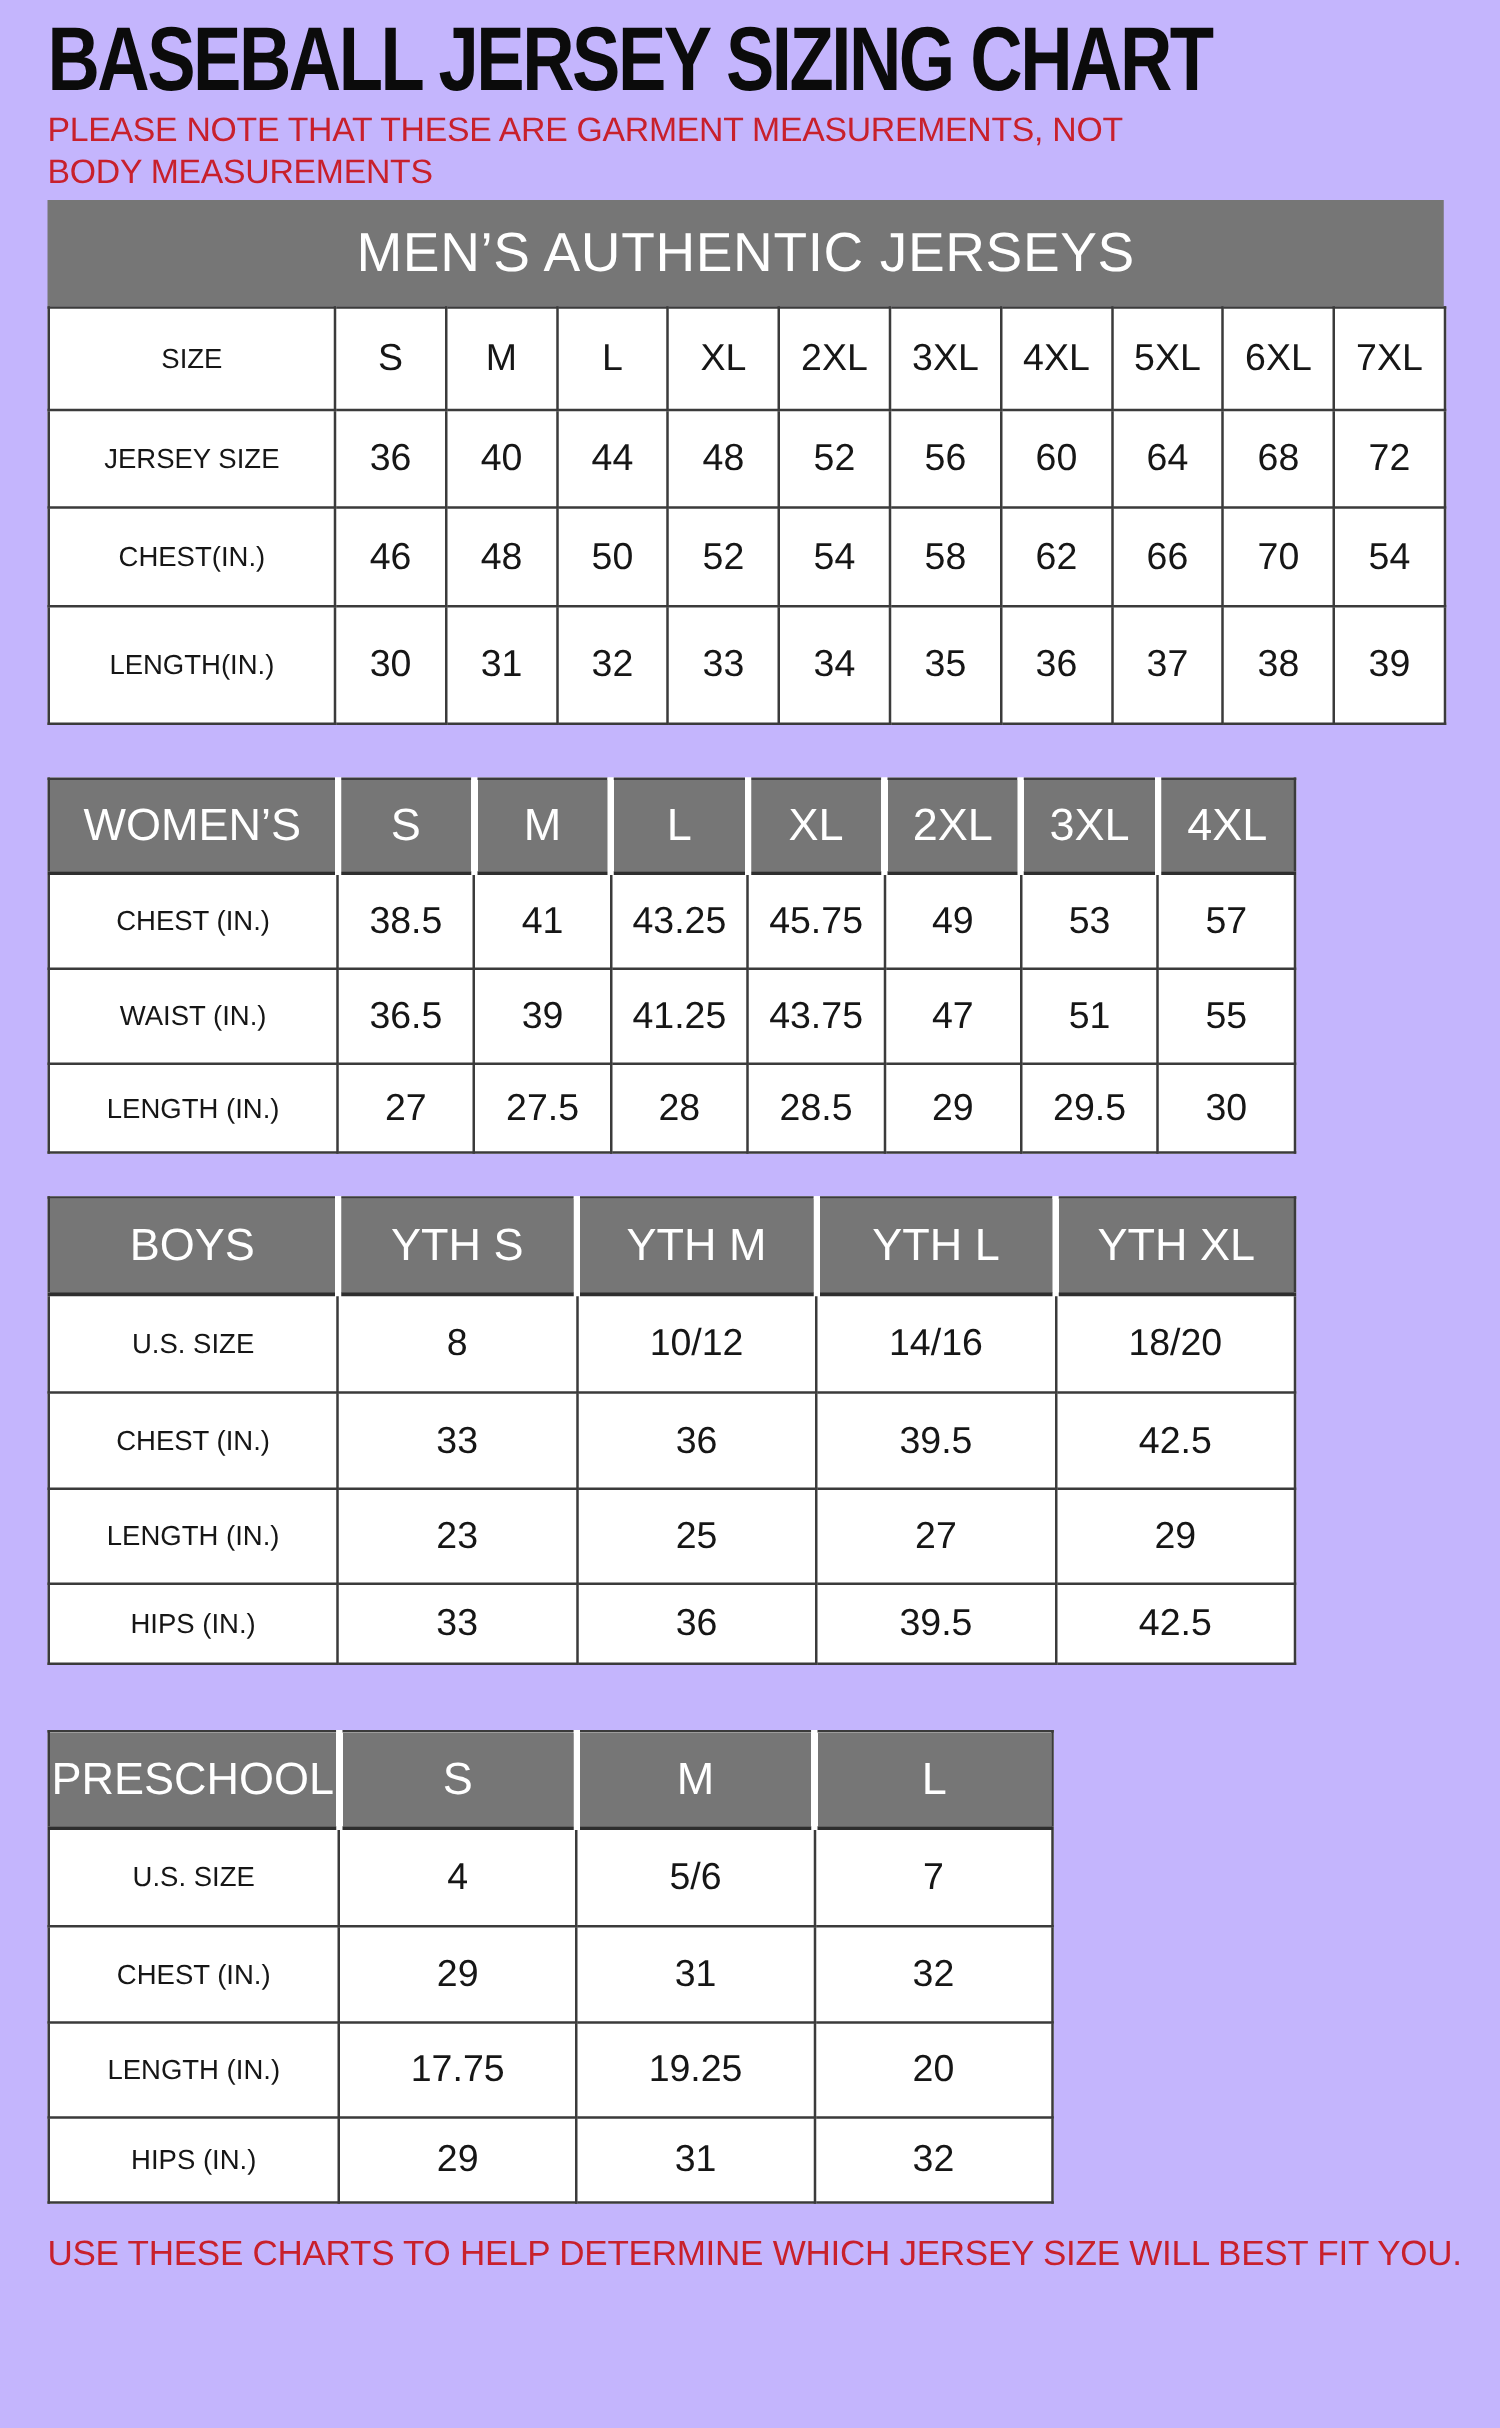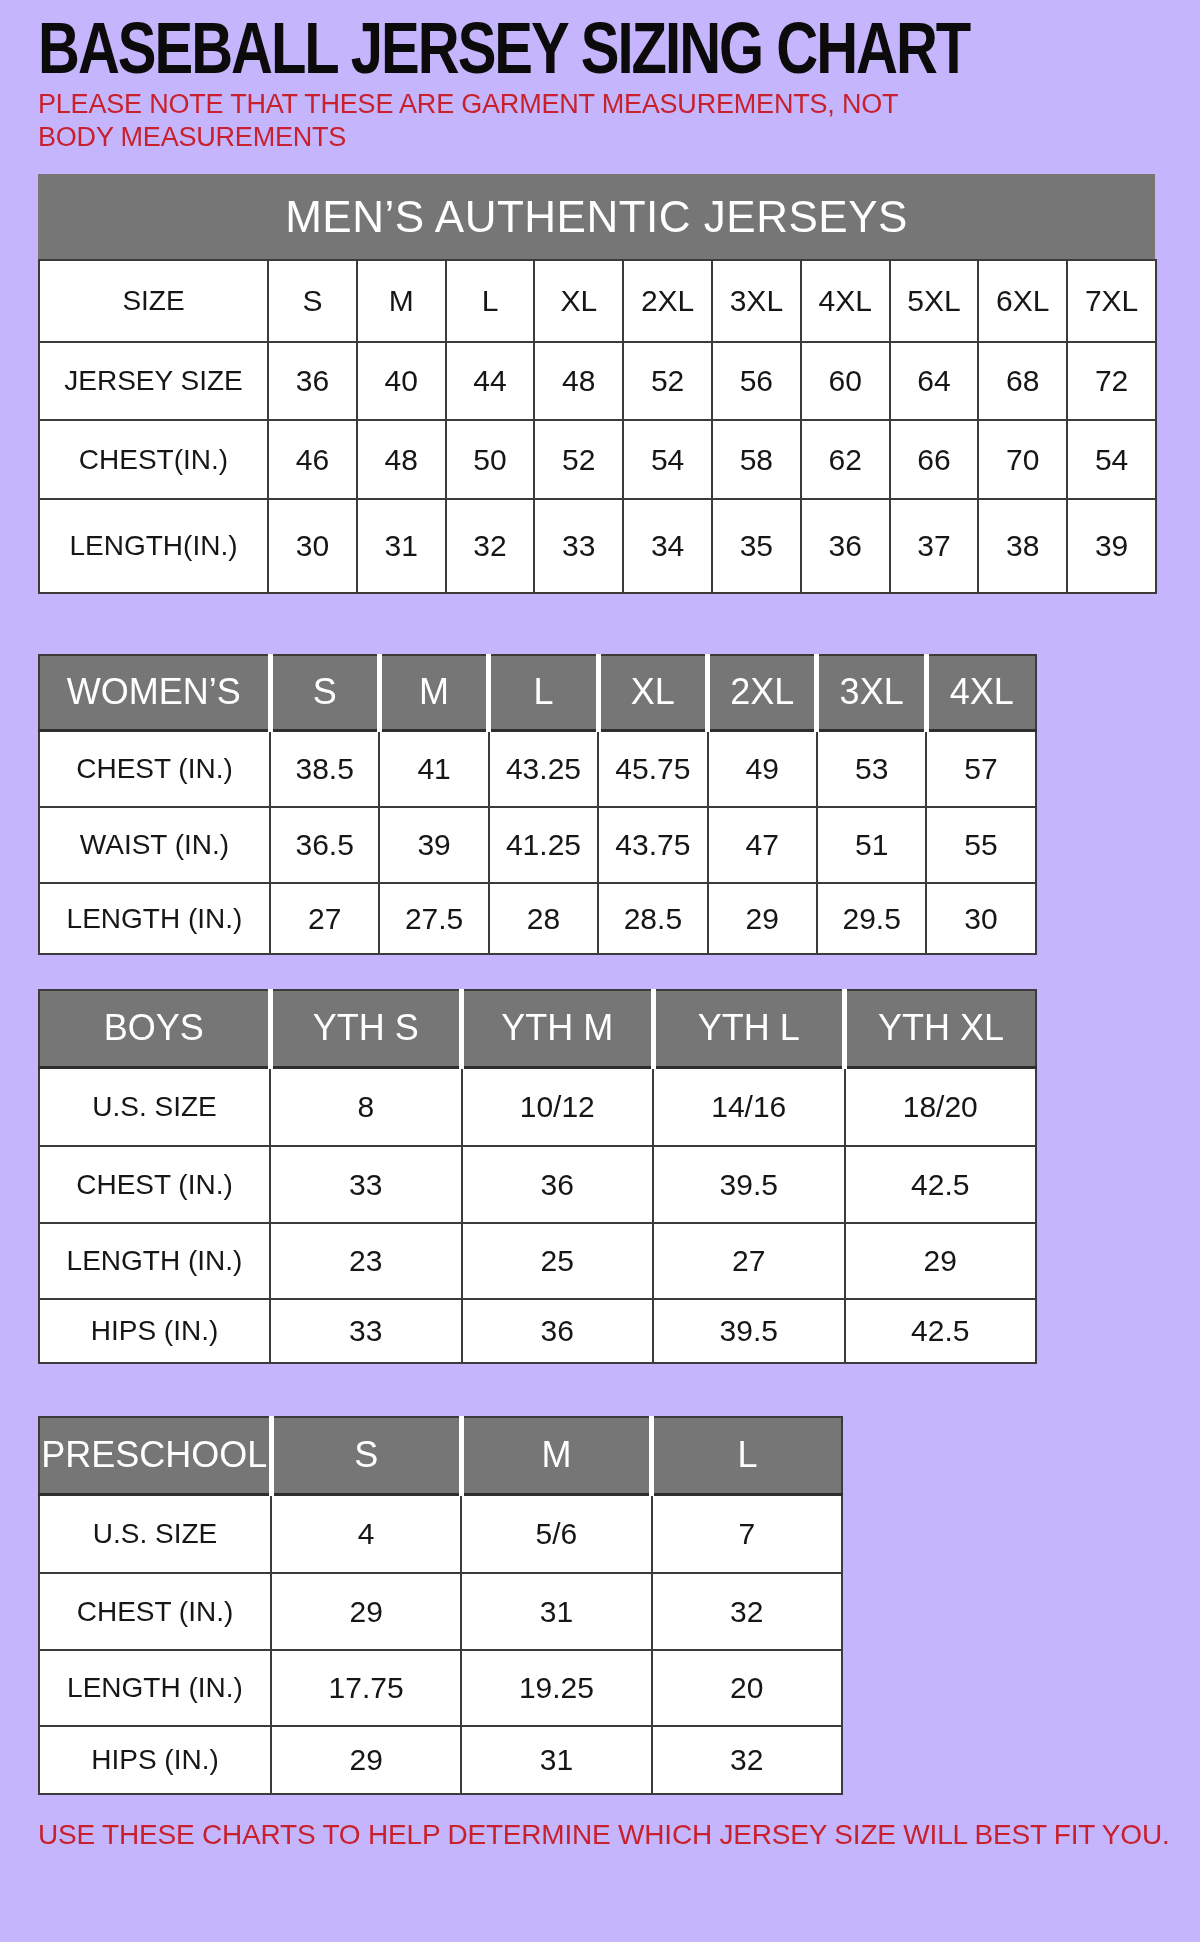--- a/index.html
+++ b/index.html
@@ -32,21 +32,21 @@
     margin: 2px 0 0 0;
     width: 920px;
     color: #c8202c;
     font-size: 27px;
     line-height: 33px;
     font-weight: 400;
     letter-spacing: -0.2px;
   }
   
   .banner {
-    margin-top: 20px;
+    margin-top: 6px;
     width: 1117px;
     height: 85px;
     background: #767676;
     color: #ffffff;
     font-size: 44px;
     letter-spacing: 0.5px;
     display: flex;
     align-items: center;
     justify-content: center;
     box-sizing: border-box;
@@ -59,38 +59,38 @@
     border: 2px solid #3b3b3b;
   }
   table.sz td, table.sz th {
     border: 2px solid #3b3b3b;
     padding: 0;
     text-align: center;
     vertical-align: middle;
     overflow: hidden;
   }
   .lbl {
-    font-size: 28px;
+    font-size: 22px;
     color: #161616;
     font-weight: 400;
     padding: 0 12px !important;
     white-space: pre-line;
     line-height: 34px;
   }
   .val { font-size: 30px; color: #161616; font-weight: 400; }
   tr.ghead th {
     background: #767676;
     color: #ffffff;
     font-size: 36px;
     font-weight: 400;
     border-bottom: 3px solid #2e2e2e;
   }
   tr.ghead th + th { border-left: 5px solid #ffffff; }
   .mens-table { width: 1117px; }
-  .womens-table { width: 997px; margin-top: 60px; }
+  .womens-table { width: 997px; margin-top: 42px; }
   .boys-table { width: 997px; margin-top: 34px; }
   .preschool-table { width: 803px; margin-top: 52px; }
   
   .footer {
     margin: 24px 0 0 0;
     color: #c8202c;
     font-size: 28px;
     font-weight: 400;
     letter-spacing: -0.2px;
     white-space: nowrap;

